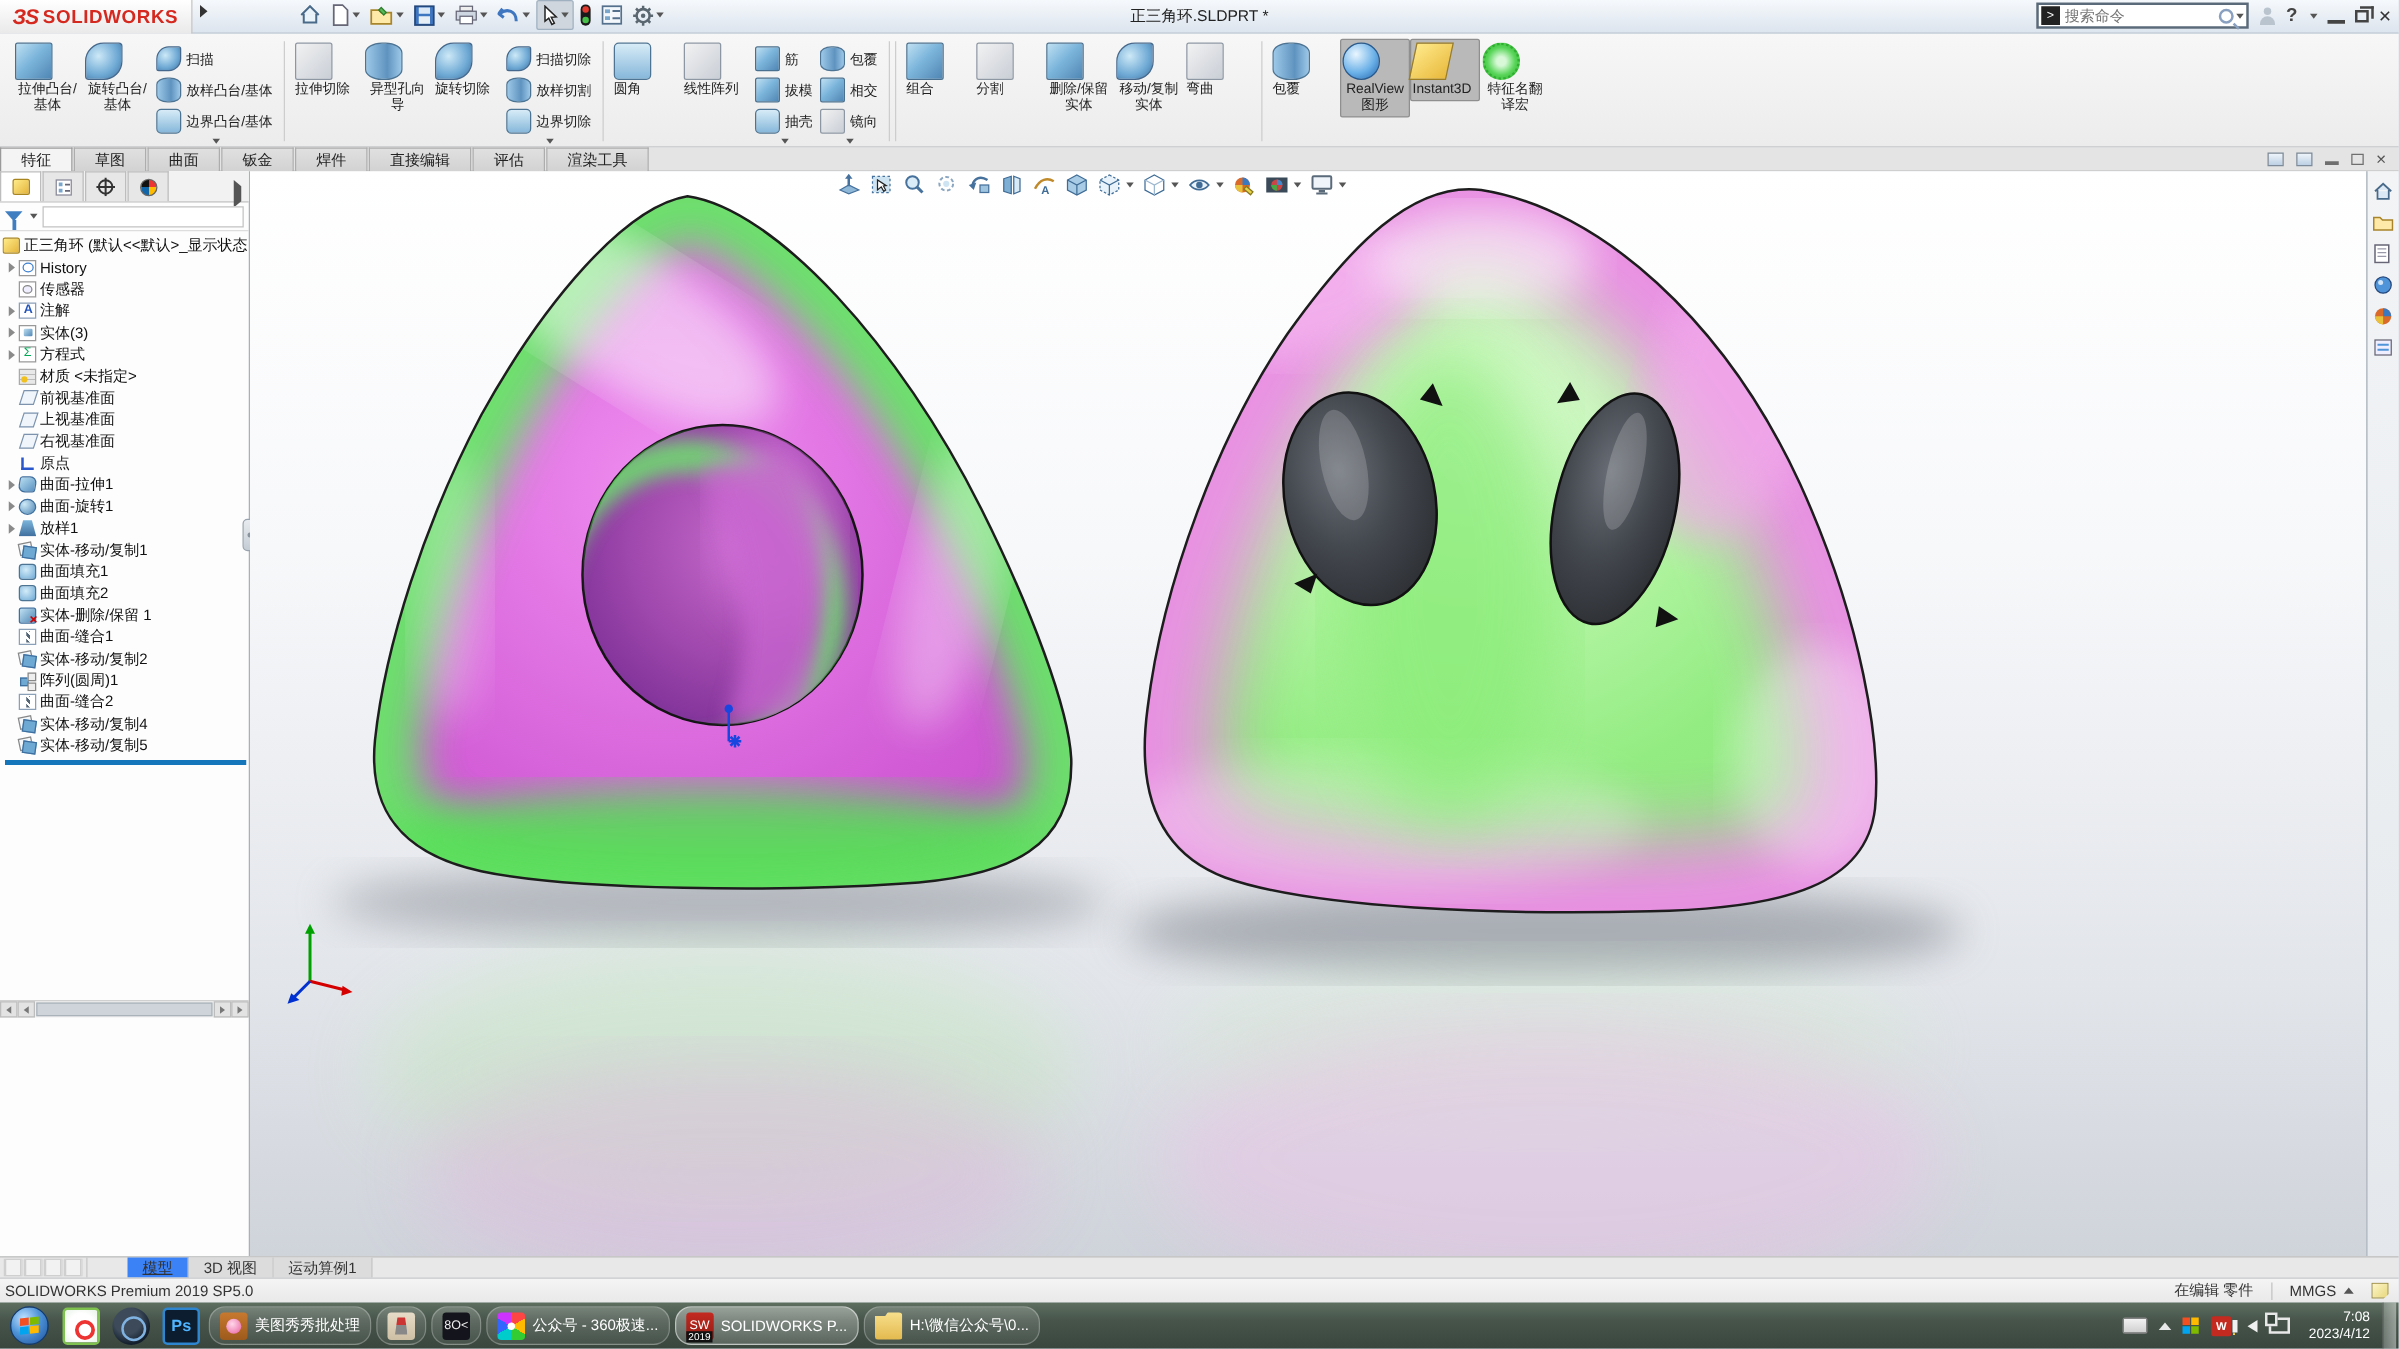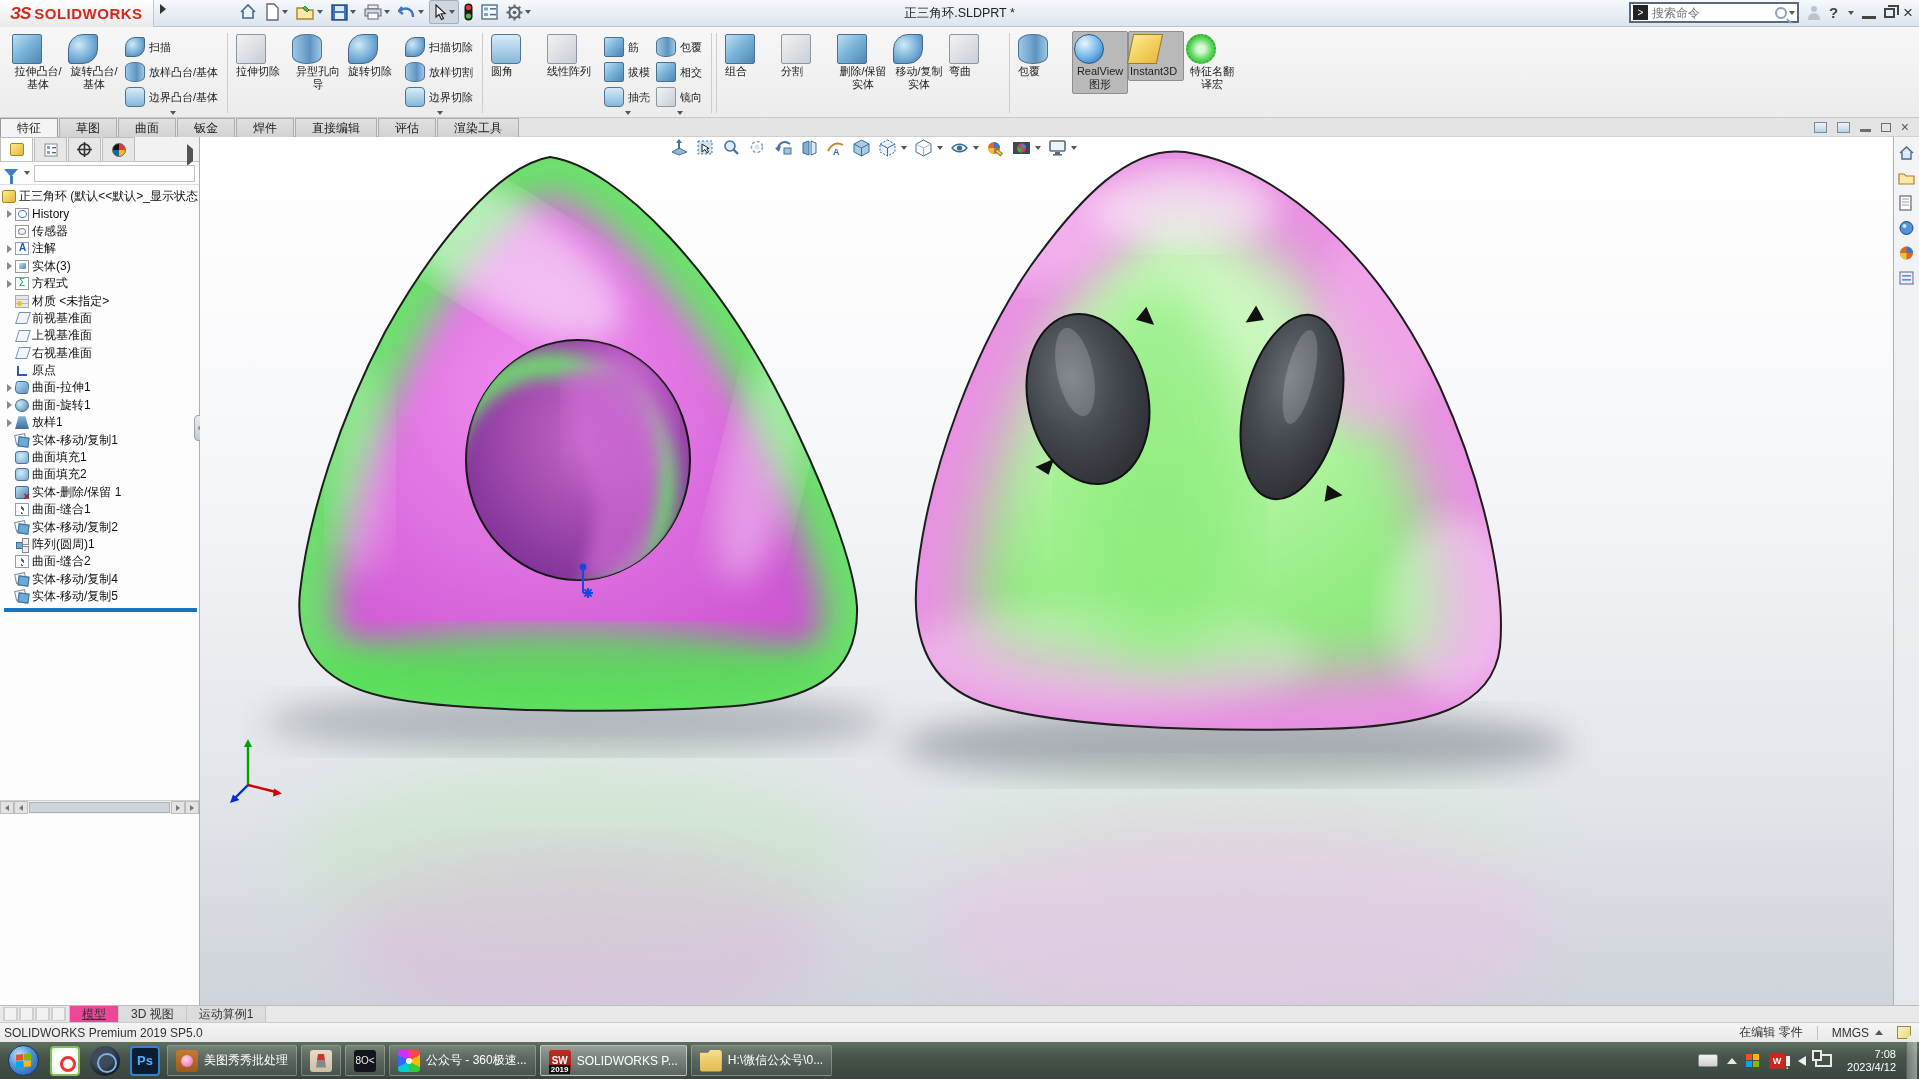--- a/index.html
+++ b/index.html
@@ -130,52 +130,52 @@
 
   
   .taskpane{position:absolute;right:0;top:137px;width:26px;height:868px;background:linear-gradient(#f2f4f6,#e4e8ec);border-left:1px solid #aab2ba;display:flex;flex-direction:column;align-items:center;padding-top:8px;gap:9px;}
   .tp-ic{width:17px;height:16px;}
 
   
   .bottomtabs{position:absolute;left:0;top:1005px;width:1919px;height:17px;background:#e8e8e8;border-top:1px solid #bdbdbd;display:flex;align-items:stretch;font-size:12px;}
   .bt-nav{display:flex;align-items:center;gap:1px;padding:0 3px;border-right:1px solid #c6c6c6;}
   .bt-nav span{width:15px;height:14px;display:flex;align-items:center;justify-content:center;background:#f2f2f2;border:1px solid #cfcfcf;}
   .bt-tab{padding:0 12px;display:flex;align-items:center;border-right:1px solid #c6c6c6;background:#dcdcdc;color:#333;}
-  .bt-tab.active{background:#ec4899;text-decoration:underline;}
+  .bt-tab.active{background:#3b82f6;text-decoration:underline;margin-left:32px;}
 
   
   .statusbar{position:absolute;left:0;top:1022px;width:1919px;height:20px;background:linear-gradient(#f4f4f4,#e9e9e9);border-top:1px solid #cccccc;display:flex;align-items:center;font-size:12px;color:#333;padding:0 4px;}
   .sb-right{margin-left:auto;display:flex;align-items:center;gap:14px;padding-right:4px;}
   .sb-sep{width:1px;height:14px;background:#c2c2c2;}
   .up-tri{width:0;height:0;border-bottom:5px solid #555;border-left:4px solid transparent;border-right:4px solid transparent;}
   .sb-note{width:14px;height:13px;background:linear-gradient(135deg,#fdf6c9,#e7d77c);border:1px solid #9a8b3a;clip-path:polygon(0 0,100% 0,100% 70%,70% 100%,0 100%);}
 
   
   .taskbar{position:absolute;left:0;top:1042px;width:1919px;height:37px;background:linear-gradient(#5e6f60,#46544a 40%,#39463e);display:flex;align-items:center;padding:0 2px;}
   .start-orb{width:31px;height:31px;border-radius:50%;background:radial-gradient(circle at 35% 30%,#bfe2ff,#4f94d8 45%,#1a4f9c);border:1px solid #123a6e;margin:0 6px;display:flex;align-items:center;justify-content:center;}
   .flag{width:15px;height:13px;display:grid;grid-template-columns:7px 7px;grid-template-rows:6px 6px;gap:1px;transform:skewY(-6deg);}
   .flag i{display:block;}
   .pin-ic{width:30px;height:30px;border-radius:4px;margin:0 5px;}
   .pin-360{background:radial-gradient(circle at 50% 50%,#ffffff 55%,#e8f2e8);border:2px solid #7fc24f;position:relative;}
   .pin-360::after{content:"";position:absolute;left:8px;top:8px;width:10px;height:10px;border-radius:50%;border:3px solid #e33;}
   .pin-lens{background:radial-gradient(circle at 40% 35%,#3c4a5a 40%,#15202e 70%,#0a121c);border-radius:50%;position:relative;}
   .pin-lens::after{content:"";position:absolute;left:7px;top:7px;width:16px;height:16px;border-radius:50%;border:2px solid #7fb2e0;}
   .pin-ps{background:#0b1d2e;border:2px solid #2e86d0;color:#4fb3ff;font-weight:bold;font-size:13px;display:flex;align-items:center;justify-content:center;}
-  .tb-btn{height:31px;display:flex;align-items:center;gap:6px;padding:0 8px;margin:0 2px;border-radius:2px;background:linear-gradient(rgba(255,255,255,.18),rgba(255,255,255,.06));border:1px solid rgba(255,255,255,.25);color:#fff;font-size:12px;max-width:185px;overflow:hidden;white-space:nowrap;}
+  .tb-btn{height:31px;display:flex;align-items:center;gap:6px;padding:0 8px;margin:0 2px;border-radius:13px;background:linear-gradient(rgba(255,255,255,.18),rgba(255,255,255,.06));border:1px solid rgba(255,255,255,.25);color:#fff;font-size:12px;max-width:185px;overflow:hidden;white-space:nowrap;}
   .tb-btn.active{background:linear-gradient(rgba(255,255,255,.38),rgba(255,255,255,.16));border-color:rgba(255,255,255,.5);}
   .tb-btn .bic{width:22px;height:22px;flex:none;border-radius:3px;position:relative;}
   .bic-meitu{background:linear-gradient(#c8792f,#9c5a1c);}
   .bic-meitu::after{content:"";position:absolute;left:5px;top:5px;width:12px;height:12px;border-radius:50%;background:radial-gradient(circle at 40% 35%,#ffd7ea,#e85d9e);}
   .bic-scissors{background:linear-gradient(#e7dcc8,#cdbfa4);border-radius:50%;}
   .bic-scissors::after{content:"";position:absolute;left:6px;top:4px;width:10px;height:14px;background:linear-gradient(#c33 45%,#888 45%);clip-path:polygon(20% 0,80% 0,100% 100%,0 100%);}
   .bic-okapp{background:#14141c;color:#fff;font-size:10px;display:flex;align-items:center;justify-content:center;letter-spacing:0;}
   .bic-okapp::after{content:"8O<";color:#eee;}
   .bic-pinwheel{background:conic-gradient(#f44 0 60deg,#fb0 60deg 120deg,#3c3 120deg 180deg,#0cc 180deg 240deg,#36f 240deg 300deg,#c3f 300deg 360deg);border-radius:50%;}
   .bic-pinwheel::after{content:"";position:absolute;left:8px;top:8px;width:6px;height:6px;border-radius:50%;background:#fff;}
-  .bic-sw{background:linear-gradient(#c42a20,#8f1b14);color:#fff;display:flex;align-items:center;justify-content:center;font-weight:bold;font-size:10px;}
+  .bic-sw{background:linear-gradient(#c42a20,#8f1b14);color:#fff;display:flex;align-items:center;justify-content:center;font-weight:normal;font-size:10px;}
   .sw-badge{position:absolute;left:0;bottom:-2px;background:#111;color:#fff;font-size:8px;padding:0 2px;line-height:9px;}
   .bic-folder{background:linear-gradient(#f7df8b,#e3b94e);clip-path:polygon(0 15%,38% 15%,48% 0,100% 0,100% 100%,0 100%);}
   .tray{margin-left:auto;display:flex;align-items:center;gap:9px;padding-right:4px;color:#fff;}
   .tray-kb{width:20px;height:13px;background:linear-gradient(#f2f2f2,#cfcfcf);border:1px solid #888;border-radius:2px;}
   .tray-up{width:0;height:0;border-bottom:6px solid #e8e8e8;border-left:5px solid transparent;border-right:5px solid transparent;}
   .tray-grid{width:14px;height:14px;display:grid;grid-template-columns:6px 6px;grid-template-rows:6px 6px;gap:1px;}
   .tray-sw{width:16px;height:16px;background:#c42a20;border-radius:2px;color:#fff;font-size:9px;font-weight:bold;display:flex;align-items:center;justify-content:center;position:relative;}
   .tray-sw::after{content:"!";position:absolute;right:-4px;bottom:-2px;color:#ffd84a;font-size:11px;font-weight:bold;}
   .tray-spk{width:0;height:0;border-top:5px solid transparent;border-bottom:5px solid transparent;border-right:8px solid #f0f0f0;position:relative;margin-left:4px;}
   .tray-spk::before{content:"";position:absolute;left:-12px;top:-5px;width:4px;height:10px;background:#f0f0f0;}

